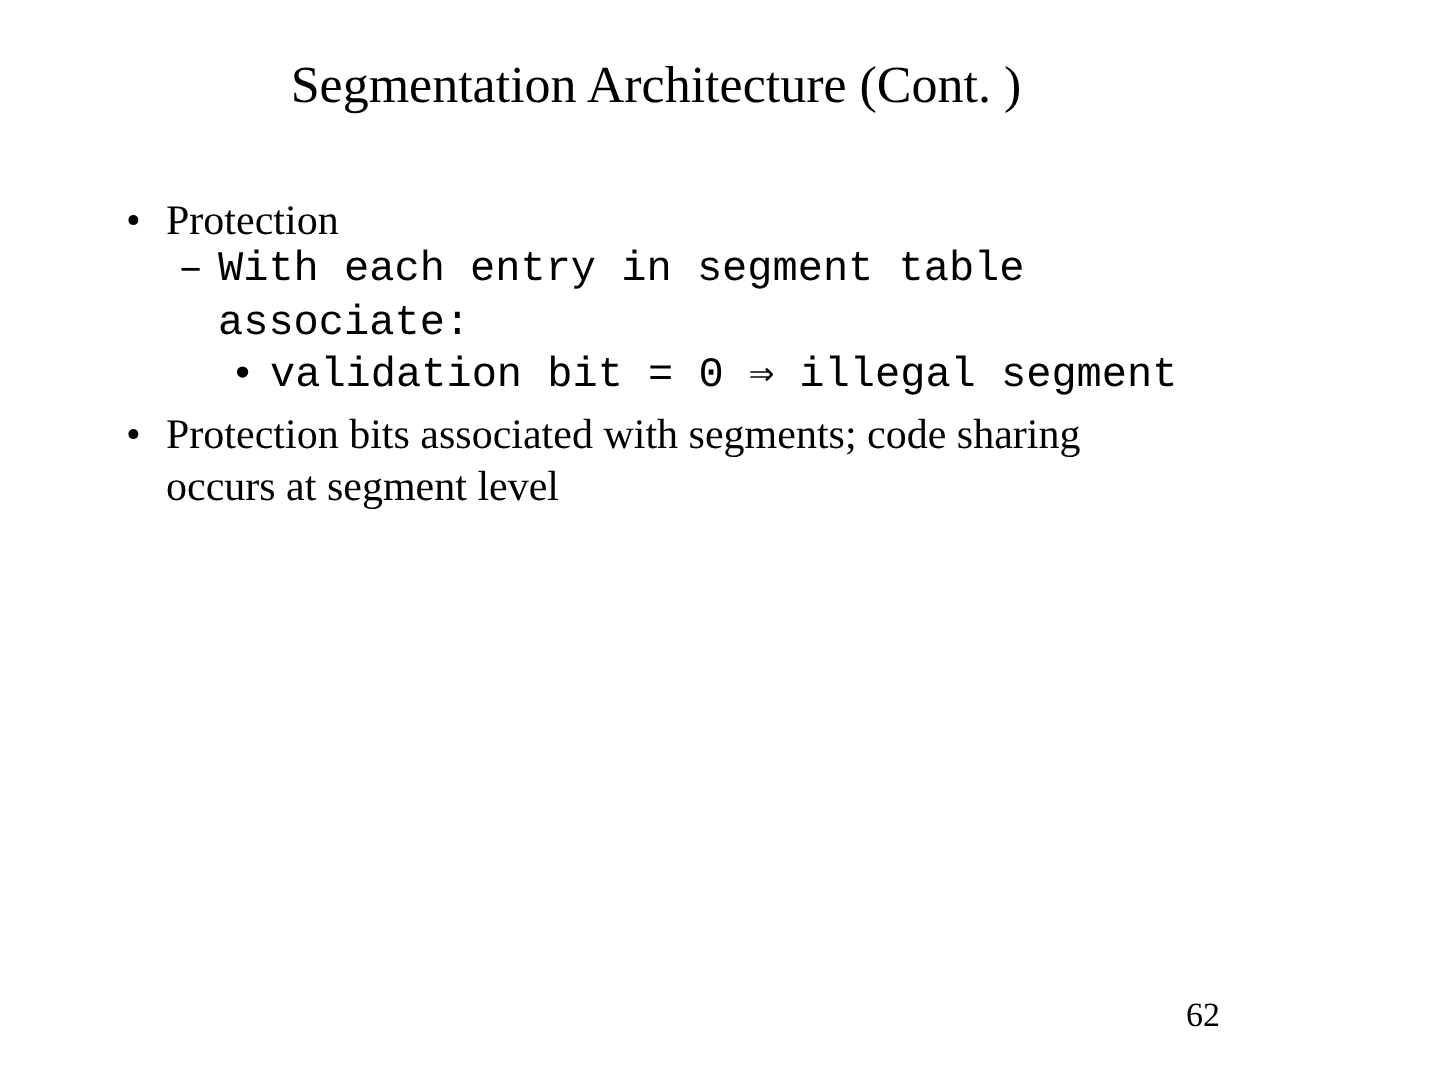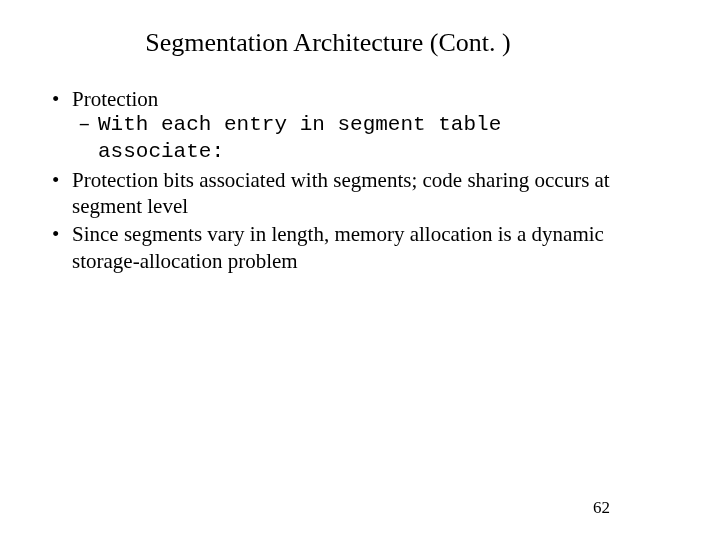--- a/index.html
+++ b/index.html
@@ -25,21 +25,21 @@
     padding-bottom: 10px;
     font-weight: normal;
   }
   .body {
     font-size: 21px;
     line-height: 1.25;
     padding: 12px 40px 0 40px;
   }
   ul.lvl1 {
     list-style: none;
-    margin: 6px;
+    margin: 17px;
     padding: 0;
   }
   ul.lvl1 > li {
     position: relative;
     padding-left: 26px;
     margin: 0 0 2px 0;
   }
   ul.lvl1 > li::before {
     content: "•";
     position: absolute;
@@ -94,27 +94,27 @@
   <div class="title">Segmentation Architecture (Cont. )</div>
 
   <div class="body">
     <ul class="lvl1">
       <li>
         <span>Protection</span>
         <ul class="lvl2">
           <li>
             <span>With each entry in segment table associate:</span>
             <ul class="lvl3">
+              <li>
+                <span>validation bit = 0 ⇒ illegal segment</span>
+              </li>
             </ul>
           </li>
         </ul>
       </li>
       <li>
         <span>Protection bits associated with segments; code sharing occurs at segment level</span>
-      </li>
-      <li>
-        <span>Since segments vary in length, memory allocation is a dynamic storage-allocation problem</span>
       </li>
     </ul>
   </div>
 
   <div class="pagenum">62</div>
 </div>
 
 </body></html>

